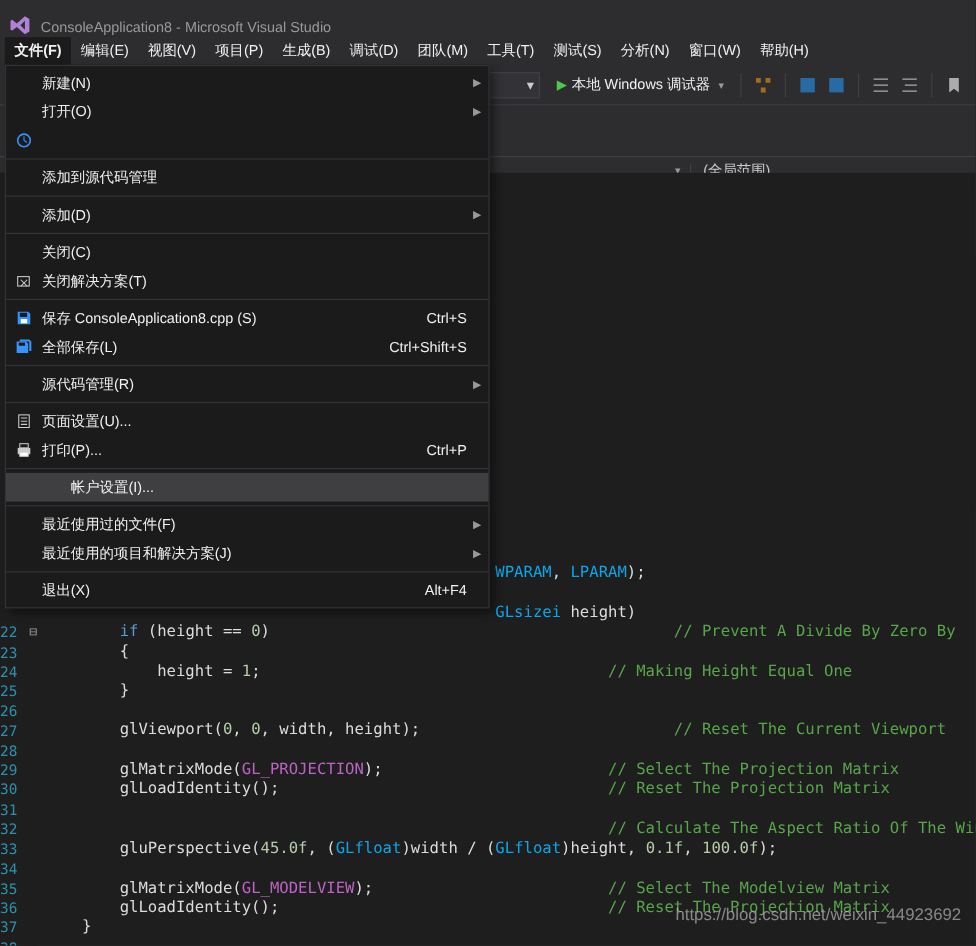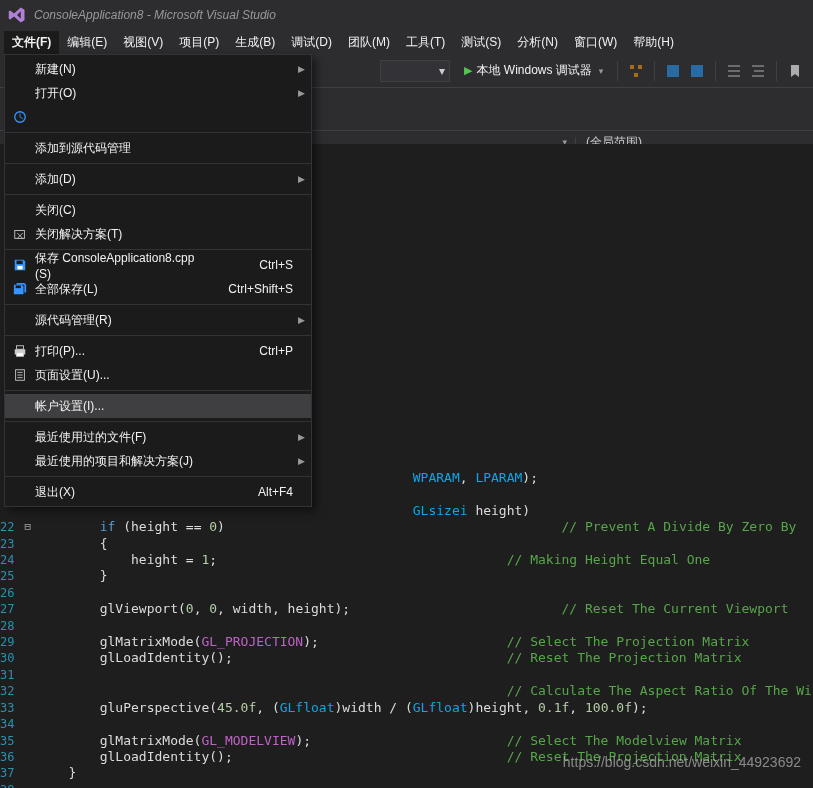--- a/index.html
+++ b/index.html
@@ -8,24 +8,23 @@
   background: #2d2d30;
   font-family: "Microsoft YaHei", "Segoe UI", sans-serif;
   font-size: 12px;
   color: #f1f1f1;
   overflow: hidden;
   position: relative;
 }
 .titlebar {
   height: 30px;
   background: #2d2d30;
-  display: flex; align-items: center;
+  display: flex; align-items: flex-end;
   padding: 0 8px;
   gap: 8px;
-  font-style: italic;
 }
 .titlebar .logo { width: 18px; height: 18px; }
 .titlebar .title { color: #999; font-size: 12px; }
 .menubar {
   height: 24px;
   background: #2d2d30;
   display: flex; align-items: center;
   padding: 0 4px;
 }
 .menubar .mitem {
@@ -73,35 +72,35 @@
   flex: 0 0 576px;
   display: flex; justify-content: flex-end; align-items: center;
   padding-right: 8px;
   border-right: 1px solid #3f3f46;
 }
 .scope-bar .scope-right { padding-left: 10px; color: #ccc; }
 .scope-bar .chev { font-size: 9px; color: #999; }
 .dropdown-menu {
   position: absolute;
   left: 4px; top: 54px;
-  width: 308px;
+  width: 404px;
   background: #1b1b1c;
   border: 1px solid #333337;
   box-shadow: 4px 4px 8px rgba(0,0,0,0.5);
   z-index: 100;
   padding: 2px 0;
 }
 .dm-row {
   height: 24px;
   display: flex; align-items: center;
   padding: 0 6px;
   color: #f1f1f1;
   cursor: pointer;
 }
-.dm-row.hover { background: #3f3f41; }
+.dm-row.hover { background: #3f3f41; gap: 24px; }
 .dm-row .dm-icon { width: 18px; height: 16px; display: flex; align-items: center; justify-content: center; }
 .dm-row .dm-label { flex: 1; padding-left: 6px; }
 .dm-row .dm-short { width: 80px; text-align: right; color: #f1f1f1; }
 .dm-row .dm-arrow { width: 12px; text-align: right; font-size: 9px; color: #999; }
 .dm-sep { height: 1px; background: #333337; margin: 3px 0; }
 .editor {
   position: absolute;
   left: 0; right: 0; top: 144px; bottom: 0;
   background: #1e1e1e;
   display: flex;
@@ -358,40 +357,40 @@
     <div class="dm-row">
       <span class="dm-icon"></span>
       <span class="dm-label">源代码管理(R)</span>
       <span class="dm-short"></span>
       <span class="dm-arrow">▶</span>
     </div>
     <div class="dm-sep"></div>
     <div class="dm-row">
       <span class="dm-icon">
         <svg width="14" height="14" viewBox="0 0 16 16">
+          <rect x="3" y="2" width="10" height="12" fill="none" stroke="#ccc"></rect>
+          <path d="M5 5h6M5 8h6M5 11h6" stroke="#ccc"></path>
+        </svg>
+      </span>
+      <span class="dm-label">页面设置(U)...</span>
+      <span class="dm-short"></span>
+      <span class="dm-arrow"></span>
+    </div>
+    <div class="dm-row">
+      <span class="dm-icon">
+        <svg width="14" height="14" viewBox="0 0 16 16">
           <rect x="4" y="2" width="8" height="4" fill="none" stroke="#ccc"></rect>
           <rect x="2" y="6" width="12" height="6" fill="#ccc"></rect>
           <rect x="4" y="10" width="8" height="4" fill="#fff" stroke="#ccc"></rect>
         </svg>
       </span>
       <span class="dm-label">打印(P)...</span>
       <span class="dm-short">Ctrl+P</span>
       <span class="dm-arrow"></span>
     </div>
-    <div class="dm-row">
-      <span class="dm-icon">
-        <svg width="14" height="14" viewBox="0 0 16 16">
-          <rect x="3" y="2" width="10" height="12" fill="none" stroke="#ccc"></rect>
-          <path d="M5 5h6M5 8h6M5 11h6" stroke="#ccc"></path>
-        </svg>
-      </span>
-      <span class="dm-label">页面设置(U)...</span>
-      <span class="dm-short"></span>
-      <span class="dm-arrow"></span>
-    </div>
     <div class="dm-sep"></div>
     <div class="dm-row hover">
       <span class="dm-icon"></span>
       <span class="dm-label">帐户设置(I)...</span>
       <span class="dm-short"></span>
       <span class="dm-arrow"></span>
     </div>
     <div class="dm-sep"></div>
     <div class="dm-row">
       <span class="dm-icon"></span>

